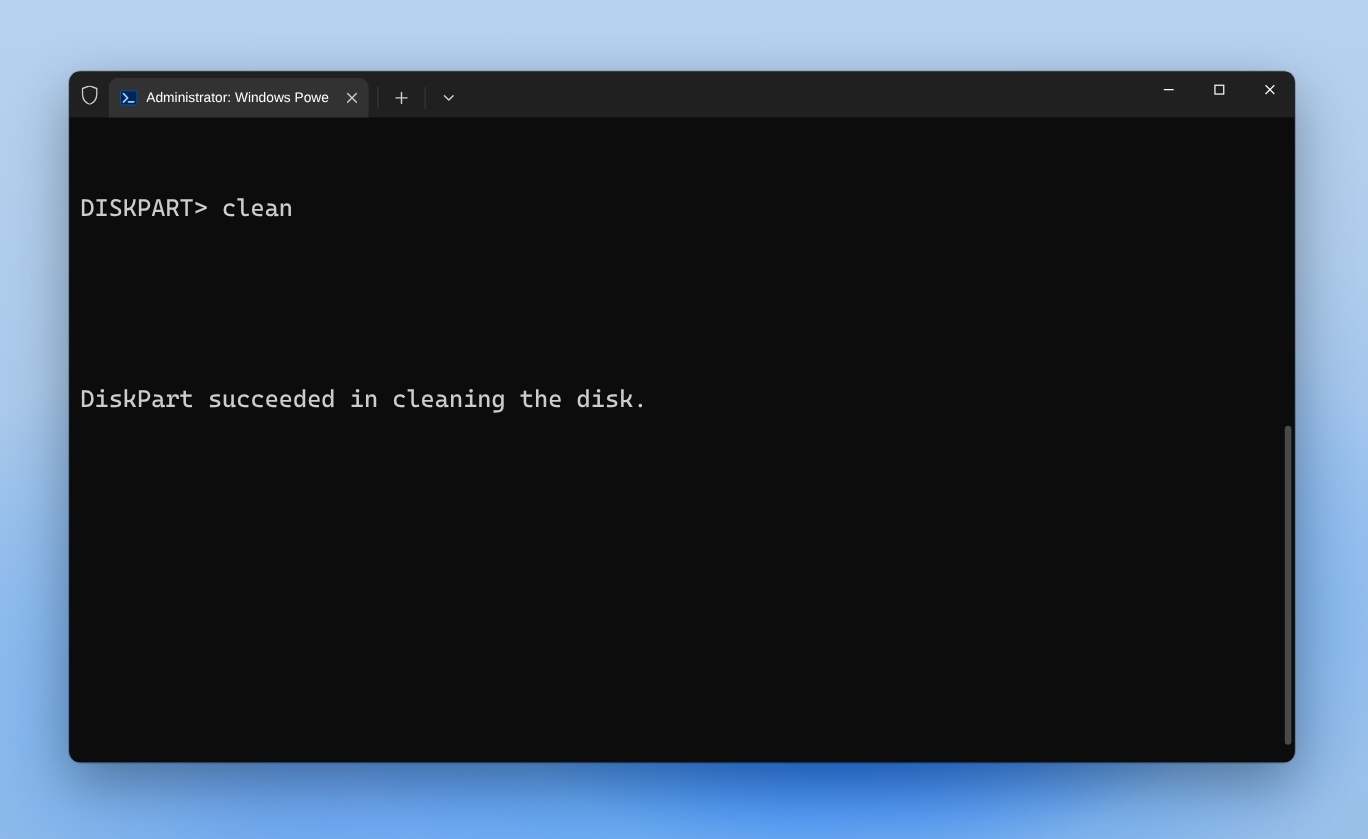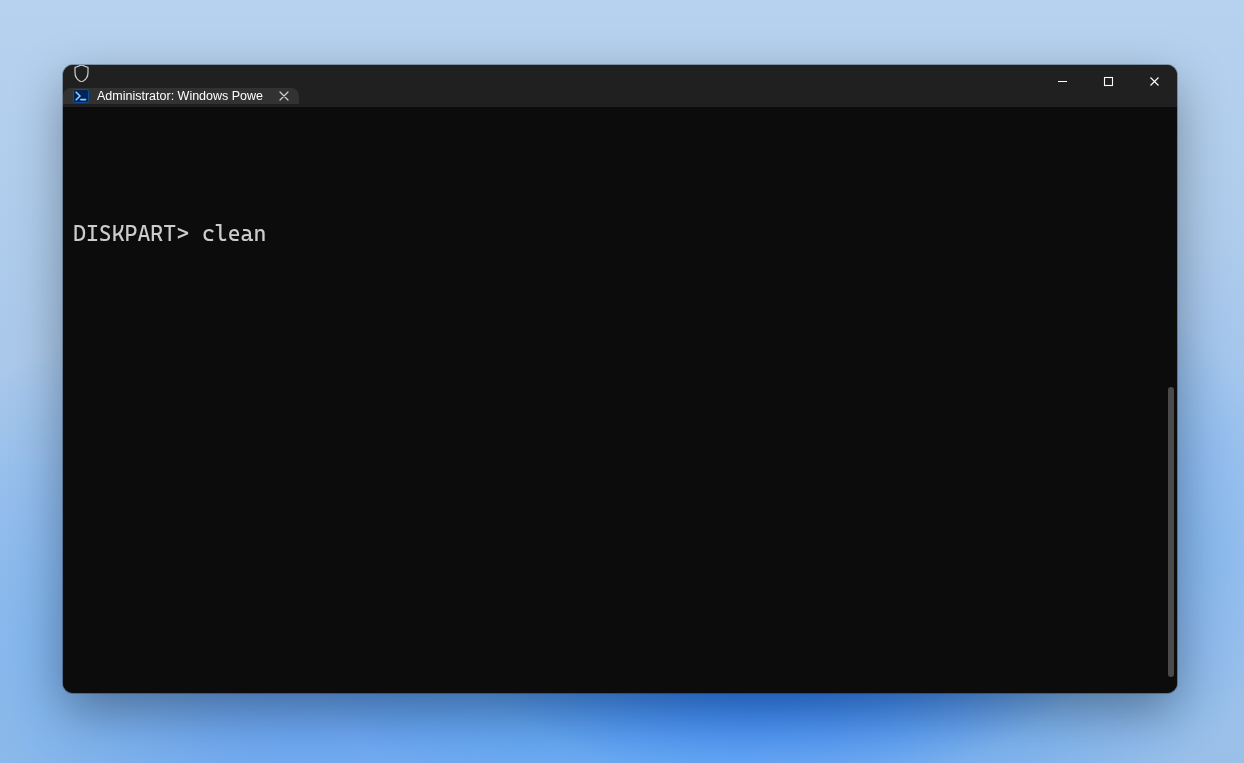--- a/index.html
+++ b/index.html
@@ -21,21 +21,21 @@
       overflow: hidden;
       box-shadow: 0 18px 50px rgba(0,0,0,0.35), 0 0 0 1px rgba(0,0,0,0.25);
       display: flex; flex-direction: column;
     }
     .titlebar {
       height: 42px;
       background: #202020;
       display: flex; align-items: stretch;
       position: relative;
     }
-    .tb-left { display: flex; align-items: stretch; flex-direction: column; }
+    .tb-left { display: flex; align-items: stretch; }
     .shield-btn {
       width: 36px; display: flex; align-items: center; justify-content: center;
       color: #cfcfcf;
     }
     .tab {
       margin-top: 6px;
       height: 36px;
       width: 236px;
       background: #323232;
       border-top-left-radius: 8px;
@@ -62,21 +62,21 @@
     .terminal {
       flex: 1; background: #0c0c0c; position: relative; overflow: hidden;
     }
     .term-inner {
       padding: 10px 10px 10px 10px;
       font-family: "Cascadia Mono", "Cascadia Code", Consolas, "Courier New", monospace;
       font-size: 22px; line-height: 1.32;
       color: #cccccc;
       white-space: pre;
     }
-    .term-line { min-height: 29px; margin-top: 44px; }
+    .term-line { min-height: 29px; }
     .scrollbar {
       position: absolute; right: 3px; top: 280px; width: 6px; height: 290px;
       background: #4a4a4a; border-radius: 3px;
     }
     svg { display:block; }
   </style>
 </head>
 <body>
 
 <div class="desktop">
@@ -135,20 +135,21 @@
               <path d="M1.5 1.5 L9.5 9.5 M9.5 1.5 L1.5 9.5" stroke="currentColor" stroke-width="1.1"></path>
             </svg>
         </div>
       </div>
     </div>
 
     <div class="terminal">
       <div class="term-inner">
         <div class="term-line">DISKPART&gt; clean</div>
         <div class="term-line"></div>
+        <div class="term-line">DiskPart succeeded in cleaning the disk.</div>
         <div class="term-line"></div>
         <div class="term-line"></div>
         
         
         
         
         
         
         
         

